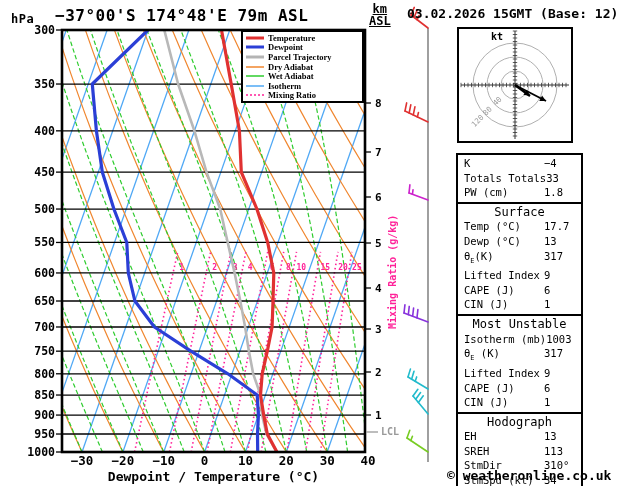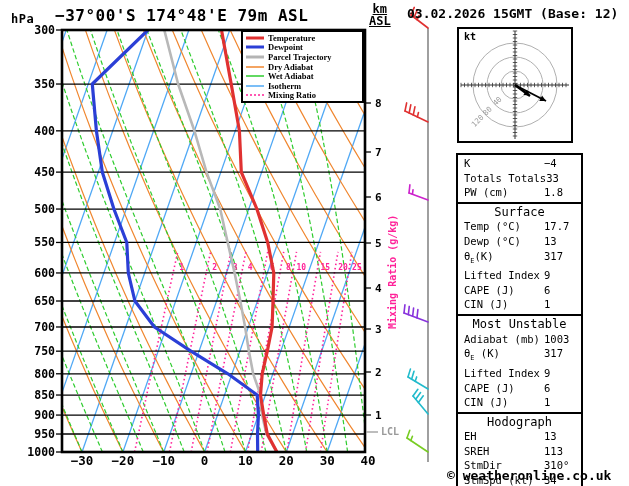--- a/index.html
+++ b/index.html
@@ -6,21 +6,21 @@
   .stage{position:relative;width:629px;height:486px;background:#fff;overflow:hidden;
          font-family:"DejaVu Sans Mono",monospace;color:#000;}
   .abs{position:absolute;}
   .ttl{font-weight:bold;font-size:16px;letter-spacing:0.5px;white-space:nowrap;}
   .date{font-weight:bold;font-size:13px;white-space:nowrap;text-align:center;}
   .unit{font-weight:bold;font-size:12px;white-space:pre-line;text-align:center;line-height:12px;text-decoration:underline;}
   .xlab{font-weight:bold;font-size:13px;text-align:center;width:303px;white-space:nowrap;}
   .mixlab{color:#ff2299;font-weight:bold;font-size:10px;
           writing-mode:vertical-rl;transform:rotate(180deg);text-align:center;white-space:nowrap;}
   .lcl{color:#999;font-weight:bold;font-size:10px;}
-  .kt{font-weight:bold;font-size:10px;}
+  .kt{font-weight:bold;font-size:10px;margin-left:27px;}
   .foot{font-weight:bold;font-size:13px;white-space:nowrap;}
   
   .legend{left:241px;top:30px;width:123px;border:2px solid #000;background:#fff;
           padding:1px 0 1px 2px;box-sizing:border-box;}
   .lgrow{display:flex;align-items:center;height:9.6px;font-family:Liberation Serif, serif;}
   .lgsw{width:20px;flex:0 0 20px;margin-right:3px;}
   .lgtx{font-size:8.5px;font-weight:bold;white-space:nowrap;}
   
   .tables{left:456px;top:155px;width:127px;}
   .tbox{border:2px solid #000;background:#fff;margin-top:-2px;padding:1px 0 2px 0;}
@@ -356,20 +356,21 @@
       <div class="lgrow">
         <svg width="20" height="8" class="lgsw">
           <line x1="1" y1="4" x2="19" y2="4" stroke="#ff2299" stroke-width="1.5" stroke-dasharray="2 2"></line>
         </svg>
         <span class="lgtx">Mixing Ratio</span>
       </div>
     </div>
 
   <div class="abs mixlab" style="left:387px;top:196px;height:152px">Mixing Ratio (g/kg)</div>
   <div class="abs lcl" style="left:381px;top:426px">LCL</div>
+  <div class="abs xlab" style="left:62px;top:469px">Dewpoint / Temperature (°C)</div>
   <div class="abs kt" style="left:464px;top:31px">kt</div>
 
   <div class="abs tables" id="tables">
       <div class="tbox">
         <div class="trow">
           <span class="tlabel">K</span>
           <span class="tvalue">−4</span>
         </div>
         <div class="trow">
           <span class="tlabel">Totals Totals</span>
@@ -403,21 +404,21 @@
           <span class="tvalue">6</span>
         </div>
         <div class="trow">
           <span class="tlabel">CIN (J)</span>
           <span class="tvalue">1</span>
         </div>
       </div>
       <div class="tbox">
         <div class="thead">Most Unstable</div>
         <div class="trow">
-          <span class="tlabel">Adiabat (mb)</span>
+          <span class="tlabel">Isotherm (mb)</span>
           <span class="tvalue">1003</span>
         </div>
         <div class="trow">
           <span class="tlabel">θ<sub>E</sub> (K)</span>
           <span class="tvalue">317</span>
         </div>
         <div class="trow">
           <span class="tlabel">Lifted Index</span>
           <span class="tvalue">9</span>
         </div>

